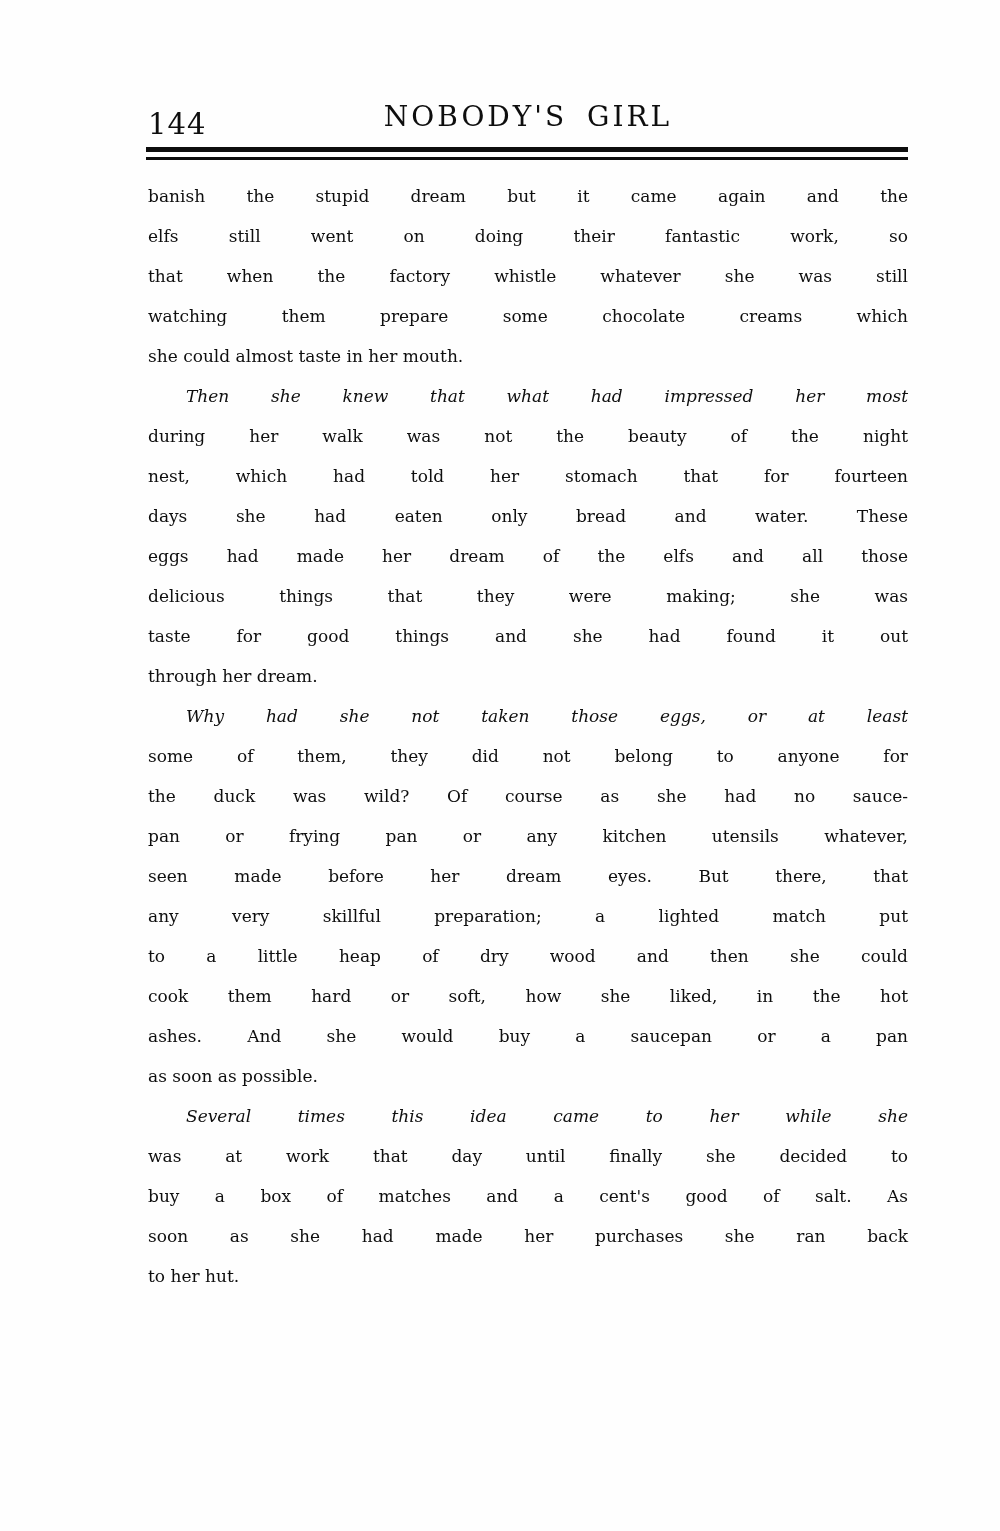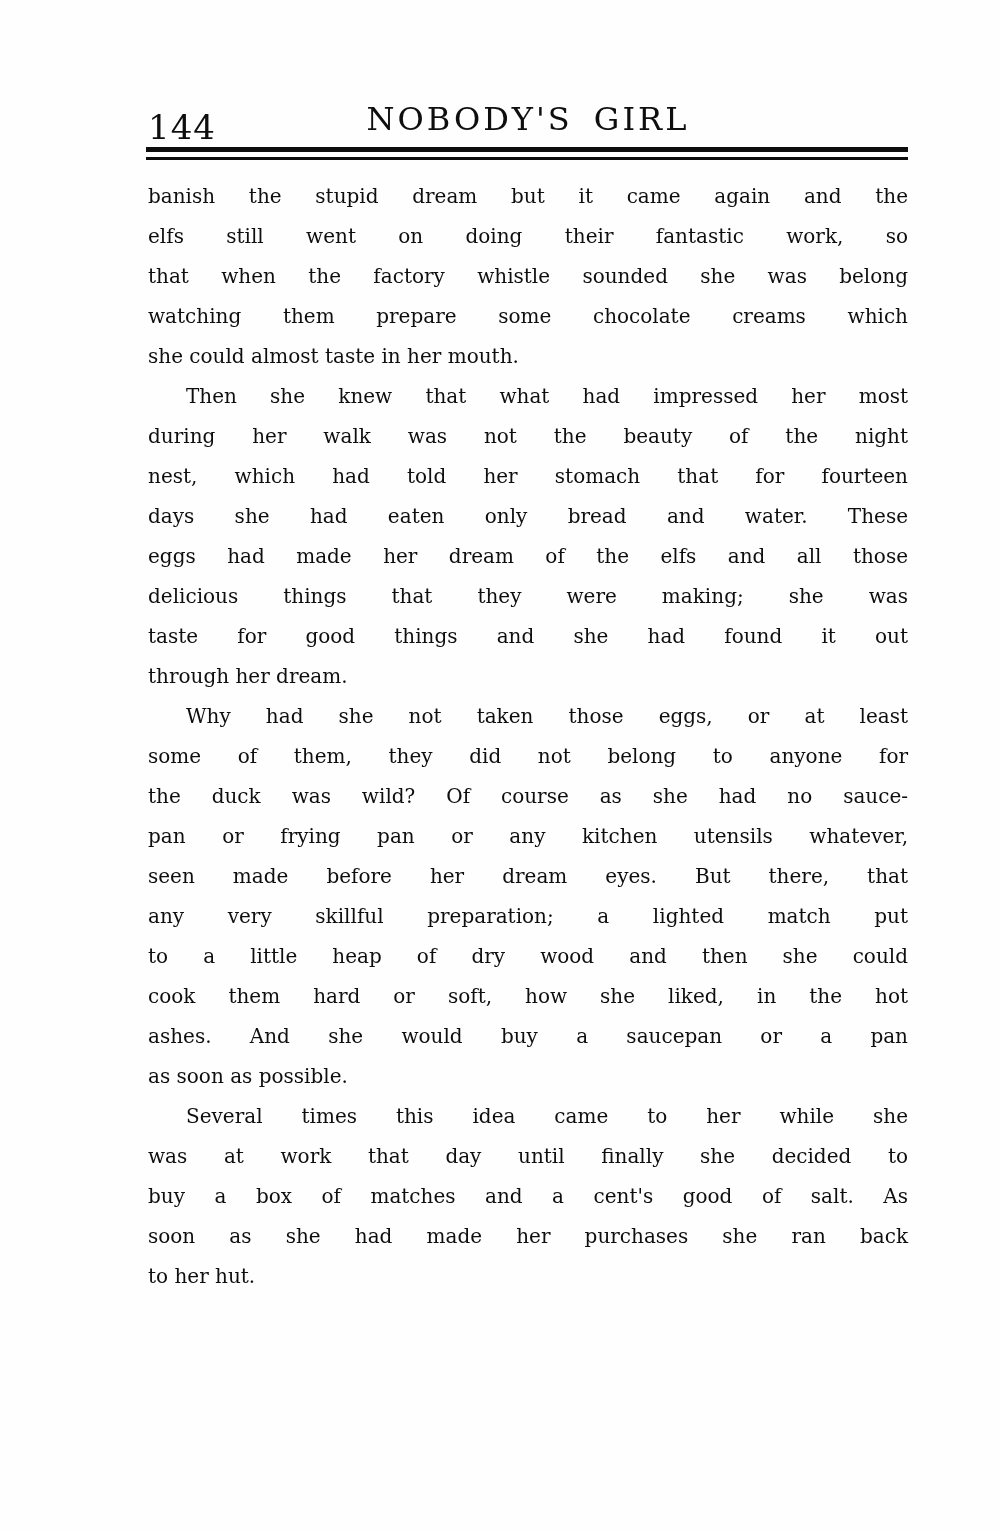--- a/index.html
+++ b/index.html
@@ -20,31 +20,31 @@
     position: absolute;
     left: 148px;
     top: 100px;
     width: 760px;
     height: 42px;
   }
   .pagenum {
     position: absolute;
     left: 0;
     top: 7px;
-    font-size: 34px;
+    font-size: 29px;
     letter-spacing: 1px;
   }
   .title {
     position: absolute;
     left: 0;
     right: 0;
     top: 0;
     margin: 0;
     text-align: center;
-    font-size: 32px;
+    font-size: 28px;
     font-weight: normal;
     letter-spacing: 3px;
     word-spacing: 8px;
     white-space: nowrap;
   }
   .rule {
     position: absolute;
     left: 146px;
     top: 147px;
     width: 762px;
@@ -56,56 +56,57 @@
   .rule-bottom {
     height: 3px;
     background: #0d0d0d;
     margin-top: 5px;
   }
   .bodytext {
     position: absolute;
     left: 148px;
     top: 176px;
     width: 760px;
-    font-size: 20px;
+    font-size: 17px;
     line-height: 40px;
   }
   .paragraph {
     margin: 0;
   }
   .line {
     text-align: justify;
     text-align-last: justify;
     height: 40px;
     white-space: normal;
   }
   .line.para-end {
     text-align-last: left;
   }
   .line.indent {
     text-indent: 38px;
+    font-style: italic;
   }
 </style>
 </head>
 <body>
 
 <div class="page">
   <div class="header">
     <span class="pagenum">144</span>
     <h1 class="title">NOBODY'S GIRL</h1>
   </div>
   <div class="rule">
     <div class="rule-top"></div>
     <div class="rule-bottom"></div>
   </div>
   <div class="bodytext" id="body-text">
       <div class="paragraph">
         <div class="line">banish the stupid dream but it came again and the</div>
         <div class="line">elfs still went on doing their fantastic work, so</div>
-        <div class="line">that when the factory whistle sounded she was belong</div>
+        <div class="line">that when the factory whistle whatever she was still</div>
         <div class="line">watching them prepare some chocolate creams which</div>
         <div class="line para-end">she could almost taste in her mouth.</div>
       </div>
       <div class="paragraph">
         <div class="line indent">Then she knew that what had impressed her most</div>
         <div class="line">during her walk was not the beauty of the night</div>
         <div class="line">nest, which had told her stomach that for fourteen</div>
         <div class="line">days she had eaten only bread and water.  These</div>
         <div class="line">eggs had made her dream of the elfs and all those</div>
         <div class="line">delicious things that they were making; she was</div>

